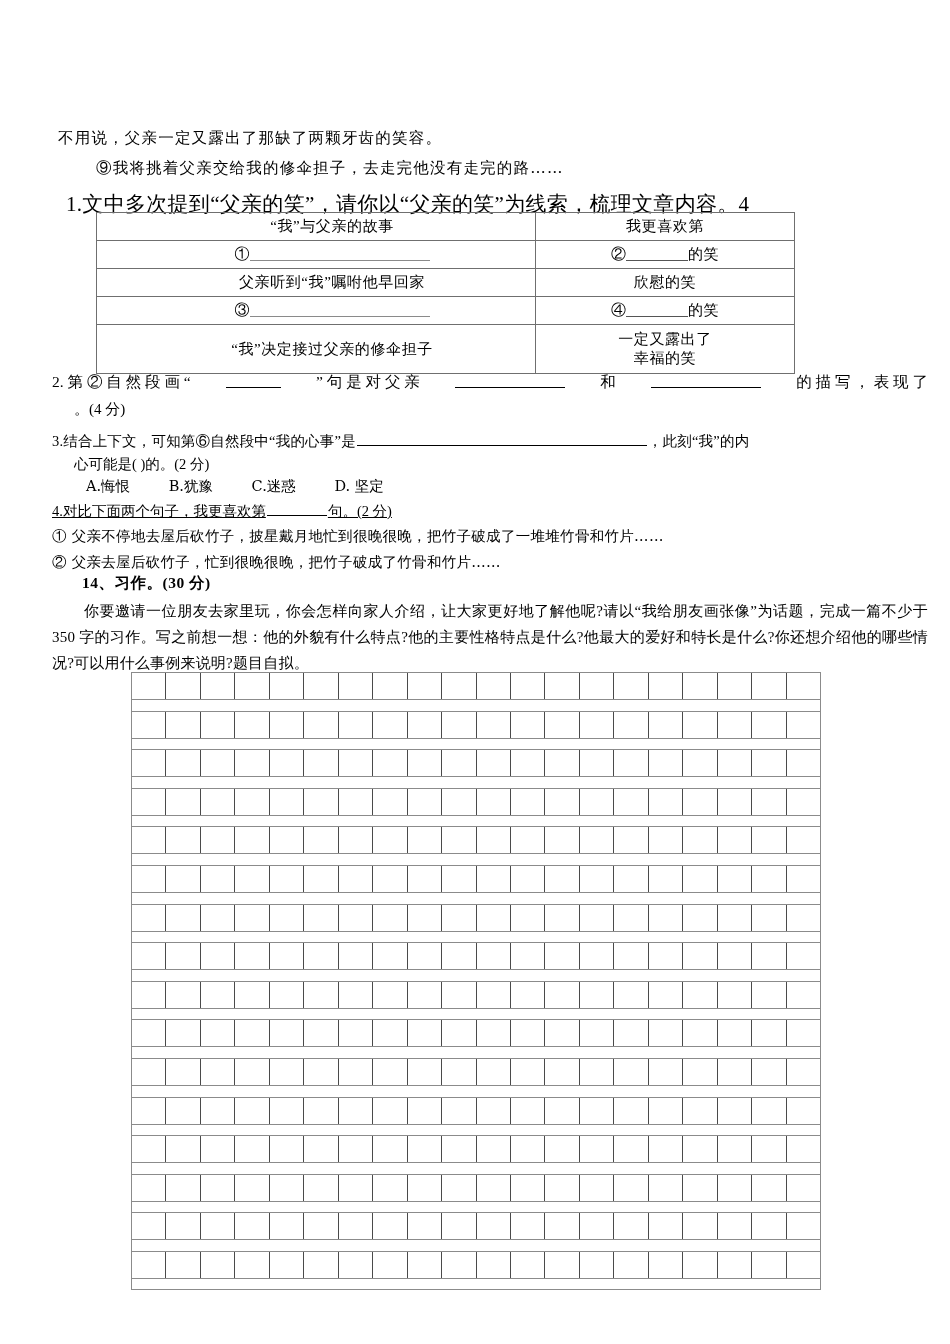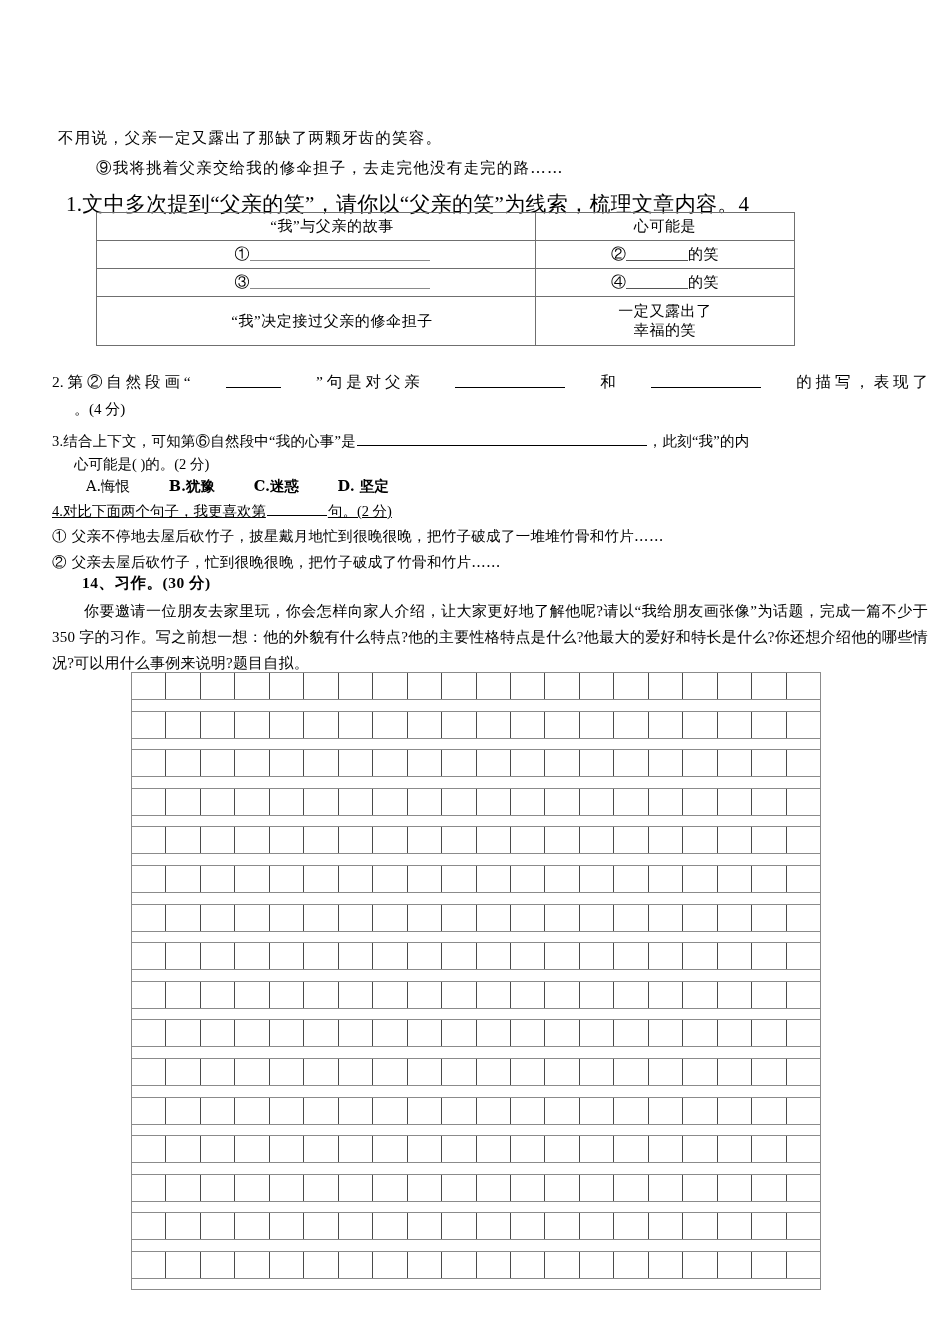--- a/index.html
+++ b/index.html
@@ -132,21 +132,21 @@
     position: absolute;
     left: 74px; top: 455px;
     font-size: 14.5px;
   }
   #q3-options {
     position: absolute;
     left: 86px; top: 477px;
     font-size: 14.5px;
   }
   #q3-options .opt { display: inline-block; }
-  #q3-options .opt + .opt { margin-left: 34px; font-weight: bold; }
+  #q3-options .opt + .opt { margin-left: 34px; }
 
   
   #q4-stem {
     position: absolute;
     left: 52px; top: 500px;
     font-size: 14.5px;
     text-decoration: underline;
   }
   #q4-s1 {
     position: absolute;
@@ -220,25 +220,29 @@
 
   <div id="para-last" class="kai">不用说，父亲一定又露出了那缺了两颗牙齿的笑容。</div>
   <div id="para-nine" class="kai">⑨我将挑着父亲交给我的修伞担子，去走完他没有走完的路……</div>
 
   <div id="q1-stem" class="song">1.文中多次提到“父亲的笑”，请你以“父亲的笑”为线索，梳理文章内容。4</div>
 
   <table id="q1-table">
     <tbody>
       <tr>
         <td class="col-a song">“我”与父亲的故事</td>
-        <td class="col-b song">心可能是</td>
+        <td class="col-b song">我更喜欢第</td>
       </tr>
       <tr>
         <td class="col-a song"><span class="cell-num">①</span><span class="cell-blank-long"></span></td>
         <td class="col-b song"><span class="cell-num">②</span><span class="cell-blank-short"></span><span>的笑</span></td>
+      </tr>
+      <tr>
+        <td class="col-a song">父亲听到“我”嘱咐他早回家</td>
+        <td class="col-b song">欣慰的笑</td>
       </tr>
       <tr>
         <td class="col-a song"><span class="cell-num">③</span><span class="cell-blank-long"></span></td>
         <td class="col-b song"><span class="cell-num">④</span><span class="cell-blank-short"></span><span>的笑</span></td>
       </tr>
       <tr class="tall">
         <td class="col-a song">“我”决定接过父亲的修伞担子</td>
         <td class="col-b song two-line">
           <div>一定又露出了</div>
           <div>幸福的笑</div>

